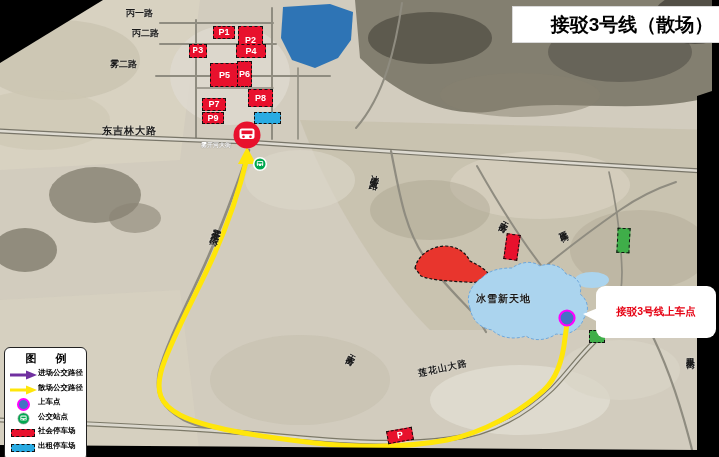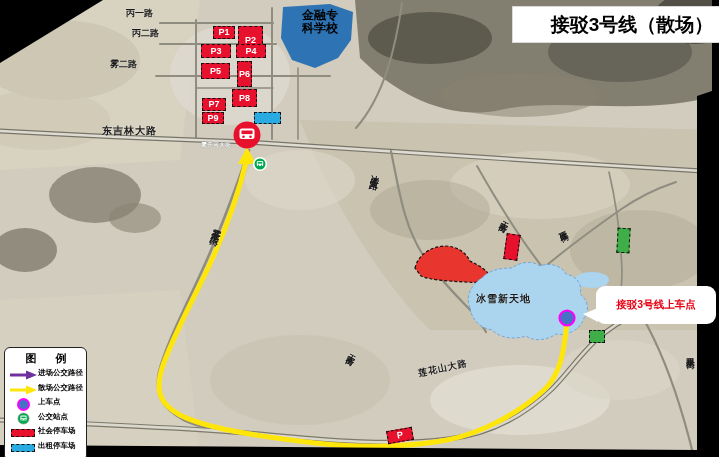--- a/index.html
+++ b/index.html
@@ -11,21 +11,21 @@
   .vert{writing-mode:vertical-rl;text-orientation:upright;letter-spacing:2px;}
   .pbox{position:absolute;background:#e8112d;border:1.5px dashed #111;box-sizing:border-box;
         color:#fff;font-weight:bold;font-size:9px;display:flex;align-items:center;justify-content:center;
         line-height:1;}
   .cyanbox{position:absolute;background:#29abe2;border:1.5px dashed #111;box-sizing:border-box;}
   .greenbox{position:absolute;background:#3fae49;border:1.5px dashed #111;box-sizing:border-box;}
   .redbox{position:absolute;background:#e8112d;border:1.5px dashed #111;box-sizing:border-box;}
   #title-box{position:absolute;left:513px;top:7px;width:202px;height:35px;background:#fff;
              display:flex;align-items:center;justify-content:center;font-size:19px;font-weight:bold;
              color:#000;box-shadow:0 0 0 1px #d9d9d9;padding-left:18px;}
-  #callout{position:absolute;left:596px;top:286px;width:120px;height:38px;background:#fff;
+  #callout{position:absolute;left:596px;top:286px;width:120px;height:52px;background:#fff;
            border-radius:9px;color:#e60012;font-weight:bold;font-size:10.5px;line-height:1.45;
            display:flex;flex-direction:column;align-items:center;justify-content:center;text-align:center;}
   #callout:before{content:"";position:absolute;left:-13px;top:22px;width:0;height:0;
            border-top:6px solid transparent;border-bottom:8px solid transparent;border-right:15px solid #fff;}
   #legend{position:absolute;left:4px;top:338px;width:83px;height:114px;background:#fff;
           border:1.5px solid #222;border-radius:6px;box-sizing:border-box;padding:3px 2px 2px 3px;margin-top:9px;}
   #legend .ltitle{text-align:center;font-size:11px;font-weight:bold;letter-spacing:8px;color:#000;
           padding-left:8px;margin-bottom:2px;}
   .lrow{display:flex;height:14.5px;}
   .licon{width:30px;display:flex;align-items:center;justify-content:center;flex:0 0 30px;}
@@ -138,34 +138,30 @@
   <div class="lbl" style="left:102px;top:126px;font-size:10px;letter-spacing:1px;">东吉林大路</div>
   <div class="white-tiny">雾开河大街</div>
   <div class="lbl vert" style="left:213px;top:222px;transform:rotate(17deg);">雾开河大街</div>
   <div class="lbl vert" style="left:371px;top:168px;transform:rotate(12deg);">冰雪大路</div>
   <div class="lbl vert" style="left:504px;top:216px;font-size:8.5px;letter-spacing:1px;transform:rotate(27deg);">天富街</div>
   <div class="lbl vert" style="left:555px;top:225px;font-size:8.5px;letter-spacing:1px;transform:rotate(-24deg);">建五街</div>
   <div class="lbl vert" style="left:351px;top:349px;font-size:8.5px;letter-spacing:1px;transform:rotate(27deg);">天富街</div>
   <div class="lbl" style="left:418px;top:364px;letter-spacing:1px;transform:rotate(-12deg);">莲花山大路</div>
   <div class="lbl vert" style="left:686px;top:350px;font-size:8.5px;letter-spacing:1px;">泉眼大街</div>
 
-  <div class="school-lbl">
-    <div>金融专</div>
-    <div>科学校</div>
-  </div>
   <div class="lbl" style="left:476px;top:294px;font-size:10px;letter-spacing:1px;">冰雪新天地</div>
 
   <div class="pbox" style="left:213px;top:26px;width:22px;height:13px;">P1</div>
   <div class="pbox" style="left:238px;top:26px;width:25px;height:28px;">P2</div>
-  <div class="pbox" style="left:201px;top:44px;width:30px;height:14px;">P3</div>
+  <div class="pbox" style="left:189px;top:44px;width:18px;height:14px;font-family:Liberation Mono, monospace;">P3</div>
   <div class="pbox" style="left:236px;top:44px;width:30px;height:14px;">P4</div>
-  <div class="pbox" style="left:201px;top:63px;width:29px;height:16px;text-align:right;">P5</div>
+  <div class="pbox" style="left:210px;top:63px;width:29px;height:24px;text-align:right;">P5</div>
   <div class="pbox" style="left:237px;top:61px;width:15px;height:26px;">P6</div>
   <div class="pbox" style="left:202px;top:98px;width:24px;height:13px;">P7</div>
-  <div class="pbox" style="left:232px;top:89px;width:25px;height:18px;text-align:right;">P8</div>
+  <div class="pbox" style="left:248px;top:89px;width:25px;height:18px;text-align:right;">P8</div>
   <div class="pbox" style="left:202px;top:112px;width:22px;height:12px;">P9</div>
   <div class="pbox" style="left:387px;top:429px;width:26px;height:13px;transform:rotate(-10deg);">P</div>
 
   <div class="cyanbox" style="left:254px;top:112px;width:27px;height:12px;"></div>
   <div class="redbox" style="left:505px;top:234px;width:14px;height:26px;transform:rotate(8deg);"></div>
   <div class="greenbox" style="left:617px;top:228px;width:13px;height:25px;transform:rotate(3deg);"></div>
   <div class="greenbox" style="left:589px;top:330px;width:16px;height:13px;"></div>
 
   <div id="title-box">
     <span>接驳3号线（散场）</span>

